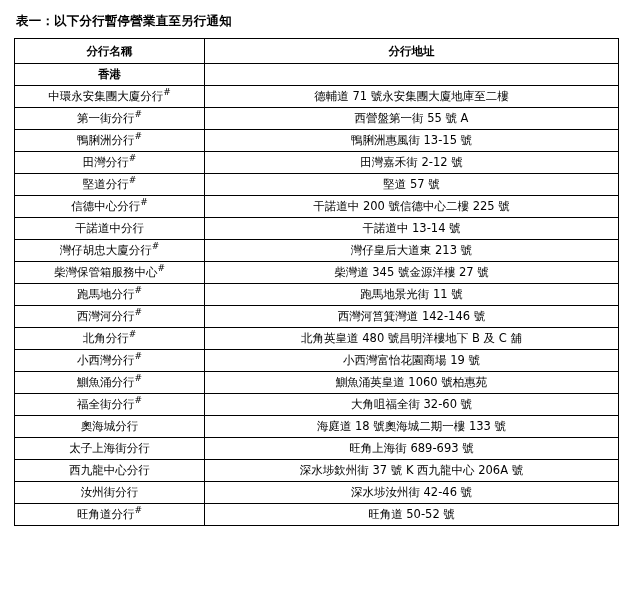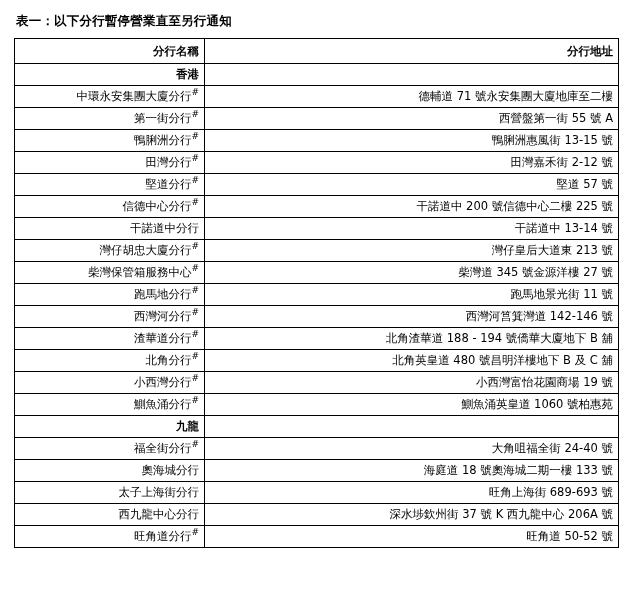--- a/index.html
+++ b/index.html
@@ -33,21 +33,21 @@
     width: 604px;
     table-layout: fixed;
   }
   table.branch-table td,
   table.branch-table th {
     border: 1px solid #000000;
     padding: 2px 5px 3px 5px;
     font-size: 11.5px;
     line-height: 14px;
     vertical-align: middle;
-    text-align: right;
+    text-align: center;
   }
   .col-name { width: 190px; }
   .col-addr { width: 414px; }
   thead td {
     font-weight: bold;
     height: 19px;
   }
   tbody td {
     height: 16px;
     margin-top: 12px;
@@ -122,55 +122,51 @@
         </tr>
         <tr>
           <td><span>跑馬地分行</span><sup class="hash">#</sup></td>
           <td>跑馬地景光街 11 號</td>
         </tr>
         <tr>
           <td><span>西灣河分行</span><sup class="hash">#</sup></td>
           <td>西灣河筥箕灣道 142-146 號</td>
         </tr>
         <tr>
-          <td><span>渣華道分行</span><sup class="hash">#</sup></td>
-          <td>北角渣華道 188 - 194 號僑華大廈地下 B 舖</td>
-        </tr>
-        <tr>
           <td><span>北角分行</span><sup class="hash">#</sup></td>
           <td>北角英皇道 480 號昌明洋樓地下 B 及 C 舖</td>
         </tr>
         <tr>
           <td><span>小西灣分行</span><sup class="hash">#</sup></td>
           <td>小西灣富怡花園商場 19 號</td>
         </tr>
         <tr>
           <td><span>鰂魚涌分行</span><sup class="hash">#</sup></td>
           <td>鰂魚涌英皇道 1060 號柏惠苑</td>
         </tr>
-        <tr class="section">
-          <td>九龍</td>
-          <td>&nbsp;</td>
-        </tr>
         <tr>
           <td><span>福全街分行</span><sup class="hash">#</sup></td>
-          <td>大角咀福全街 24-40 號</td>
+          <td>大角咀福全街 32-60 號</td>
         </tr>
         <tr>
           <td><span>奧海城分行</span></td>
           <td>海庭道 18 號奧海城二期一樓 133 號</td>
         </tr>
         <tr>
           <td><span>太子上海街分行</span></td>
           <td>旺角上海街 689-693 號</td>
         </tr>
         <tr>
           <td><span>西九龍中心分行</span></td>
           <td>深水埗欽州街 37 號 K 西九龍中心 206A 號</td>
         </tr>
         <tr>
+          <td><span>汝州街分行</span></td>
+          <td>深水埗汝州街 42-46 號</td>
+        </tr>
+        <tr>
           <td><span>旺角道分行</span><sup class="hash">#</sup></td>
           <td>旺角道 50-52 號</td>
         </tr>
       </tbody>
   </table>
 
 </div>
 
 </body></html>

